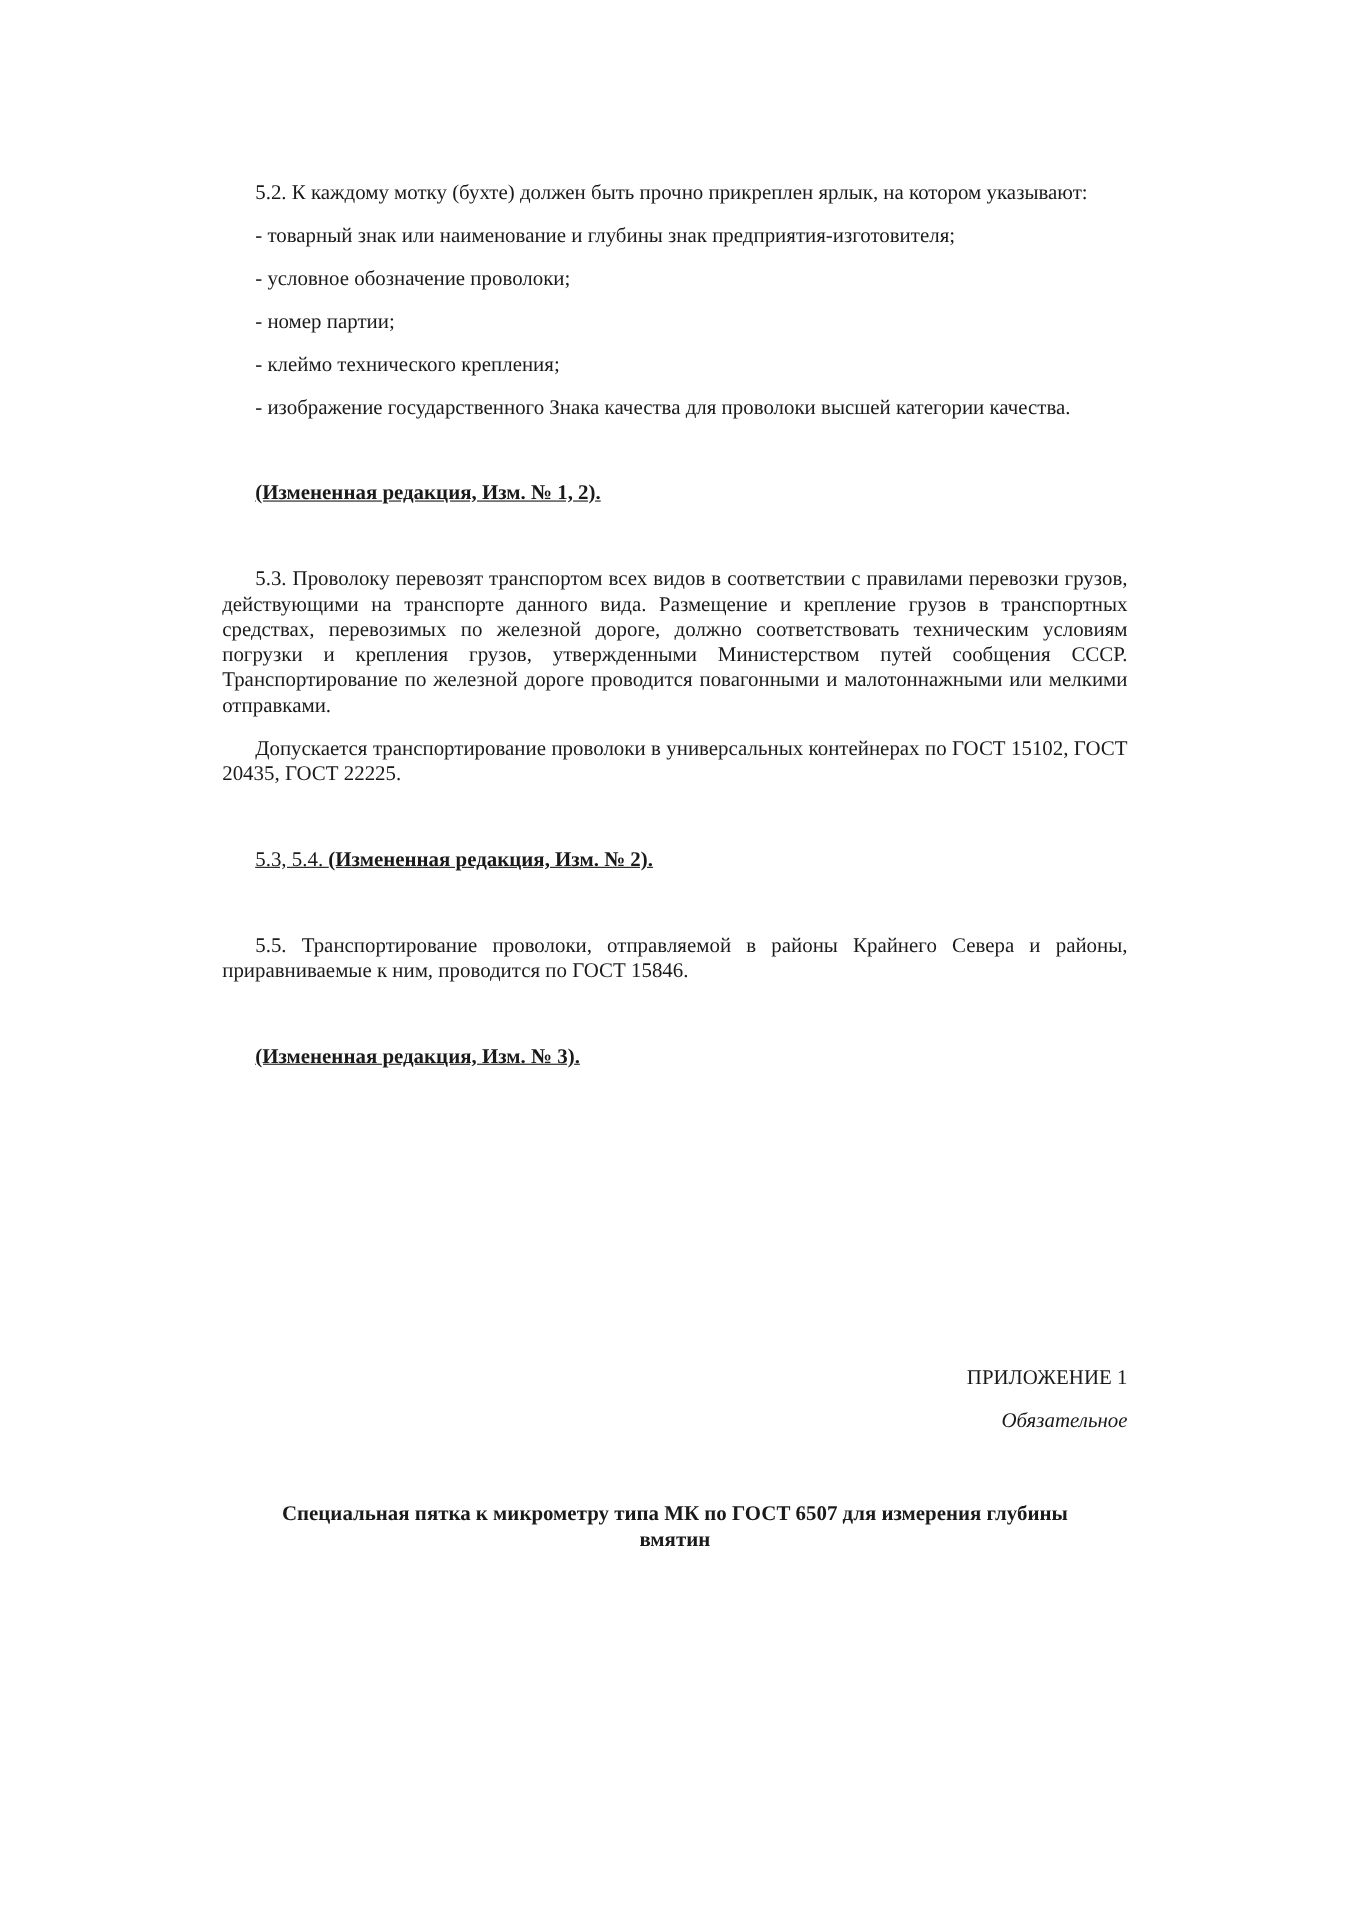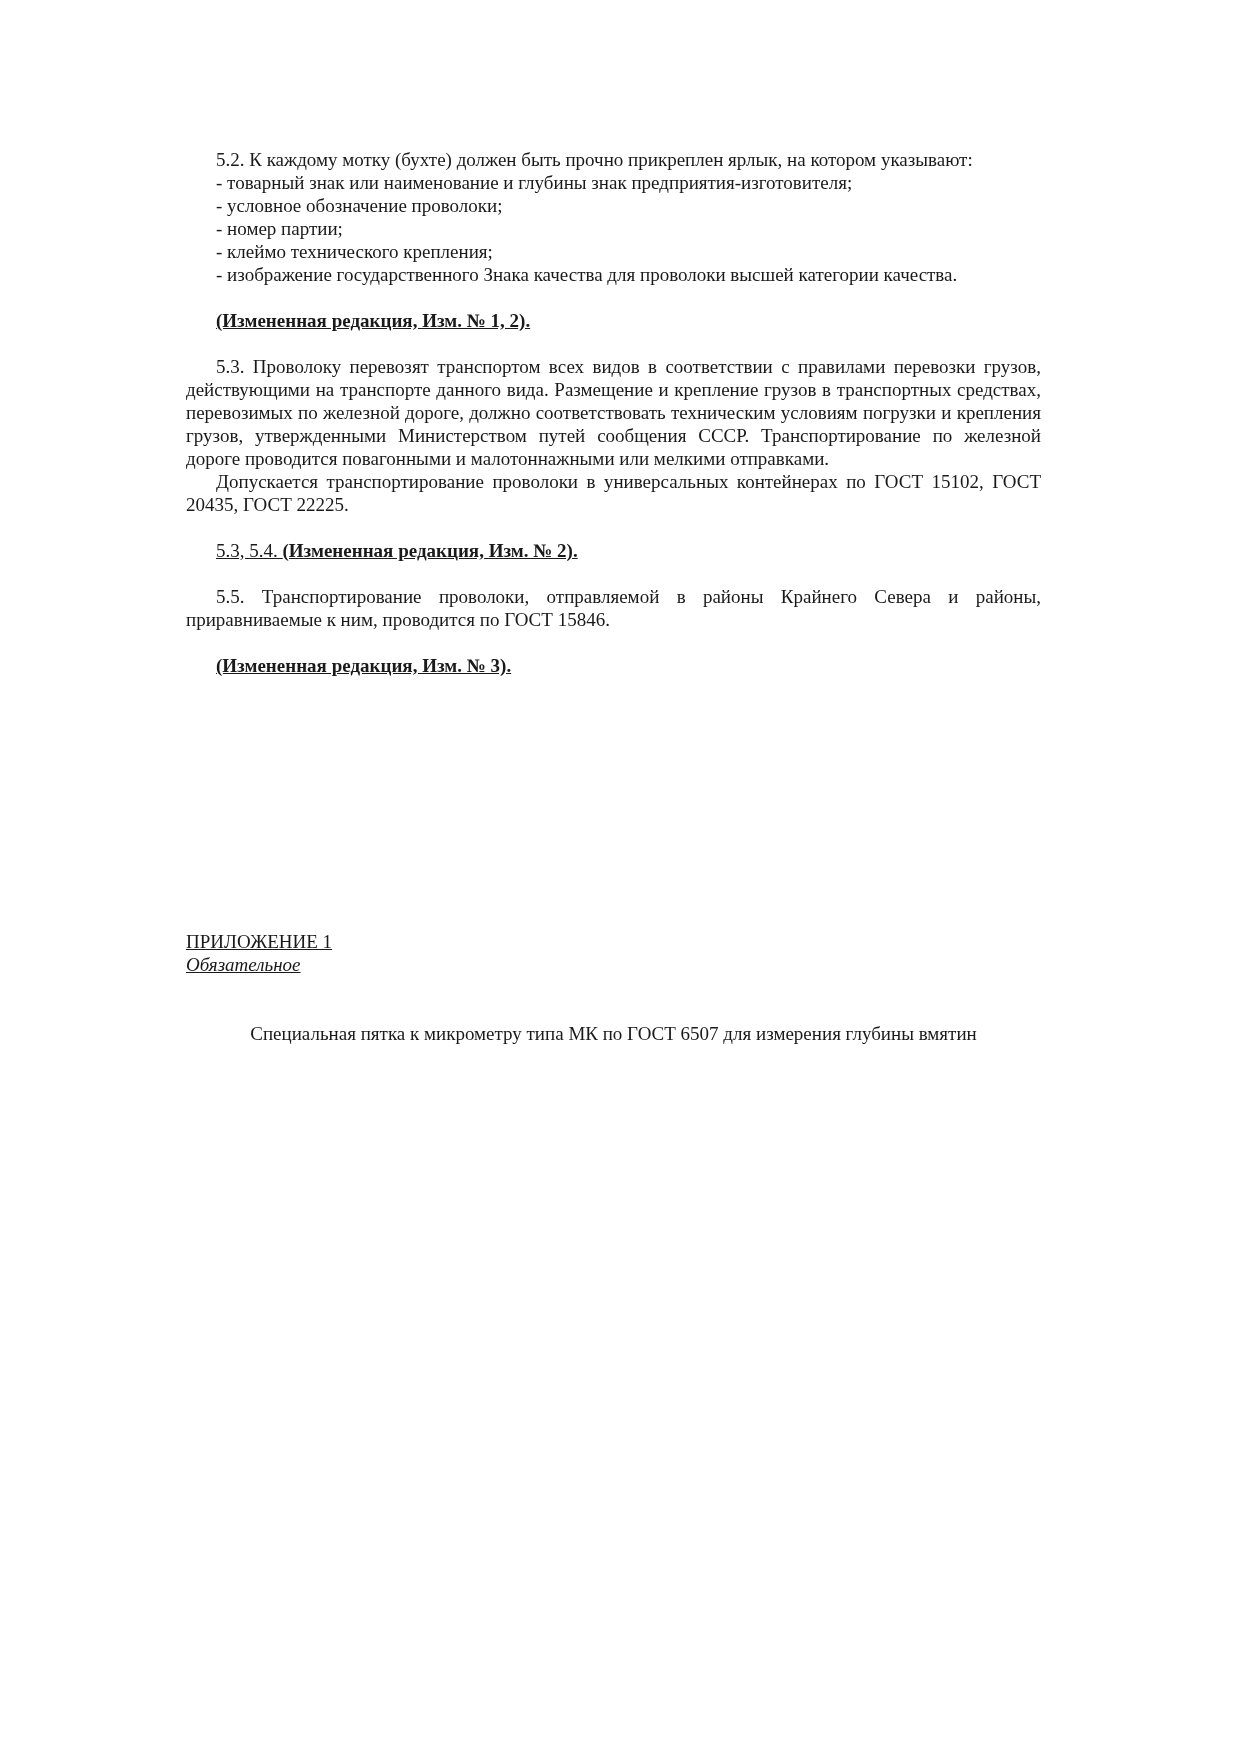--- a/index.html
+++ b/index.html
@@ -17,34 +17,34 @@
     }
     .page {
       position: absolute;
       left: 186px;
       top: 148px;
       width: 855px;
       font-size: 19px;
       line-height: 23px;
     }
     p {
-      margin: 0;
+      margin: 16px;
       text-align: justify;
     }
     .indent { text-indent: 30px; }
     .list-item { text-indent: 30px; text-align: left; }
     .gap { height: 23px; }
     .bold { font-weight: bold; }
-    .right { text-align: left; text-decoration: underline; }
+    .right { text-align: right; }
     .italic { font-style: italic; }
     .left { text-align: left; text-decoration: underline; }
     .appendix-block { margin-top: 230px; }
     .appendix-title {
       margin-top: 23px;
-      font-weight: normal;
+      font-weight: bold;
       text-align: center;
       padding: 0 20px;
     }
   </style>
 </head>
 <body>
 
 <div class="page">
 
   <section>

